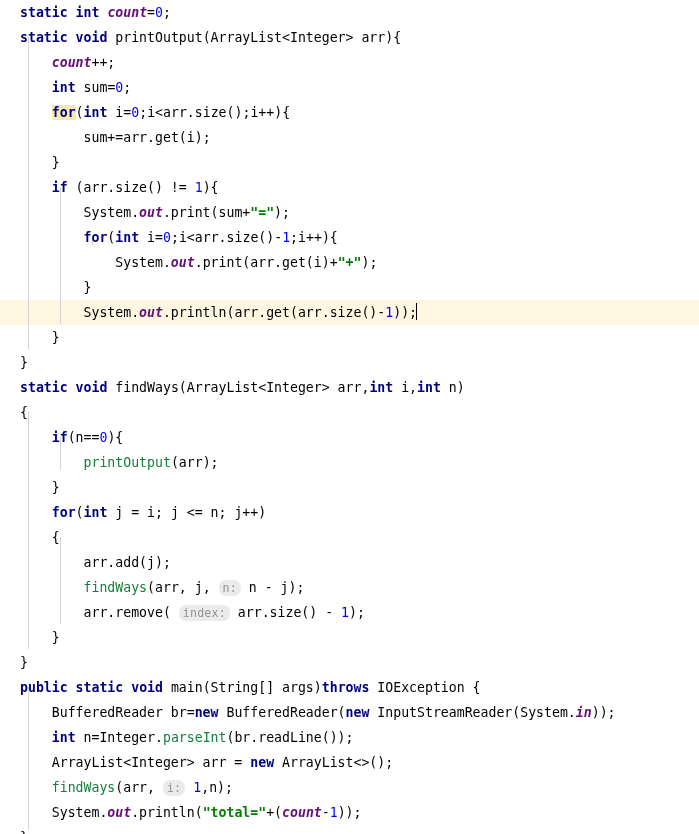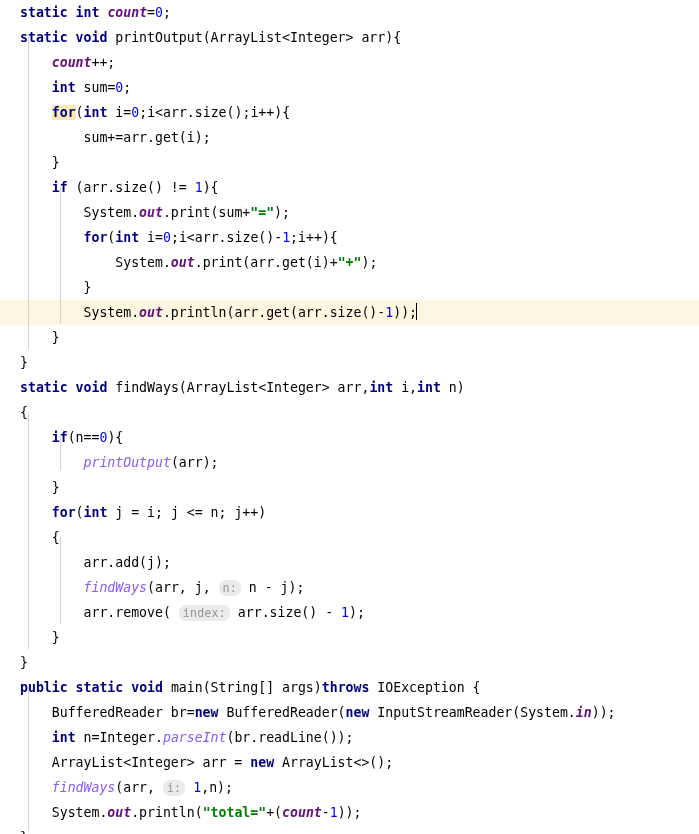--- a/index.html
+++ b/index.html
@@ -68,21 +68,21 @@
     line-height: 25px;
     white-space: pre;
     position: relative;
   }
 
   
   .kw   { color: #000080; font-weight: bold; }              
   .num  { color: #0000ff; }                                  
   .str  { color: #008000; font-weight: bold; }               
   .stat { color: #660e7a; font-weight: bold; font-style: italic; } 
-  .statm{ color: #8b5cf6; font-style: italic; }              
+  .statm{ color: #15803d; }              
   .loc  { color: #000000; text-decoration-color: #a0a0a0; }
   .pln  { color: #000000; }
 
   
   .matchbox {
     background: #f7e9b0;
     border-radius: 1px;
   }
 
   

